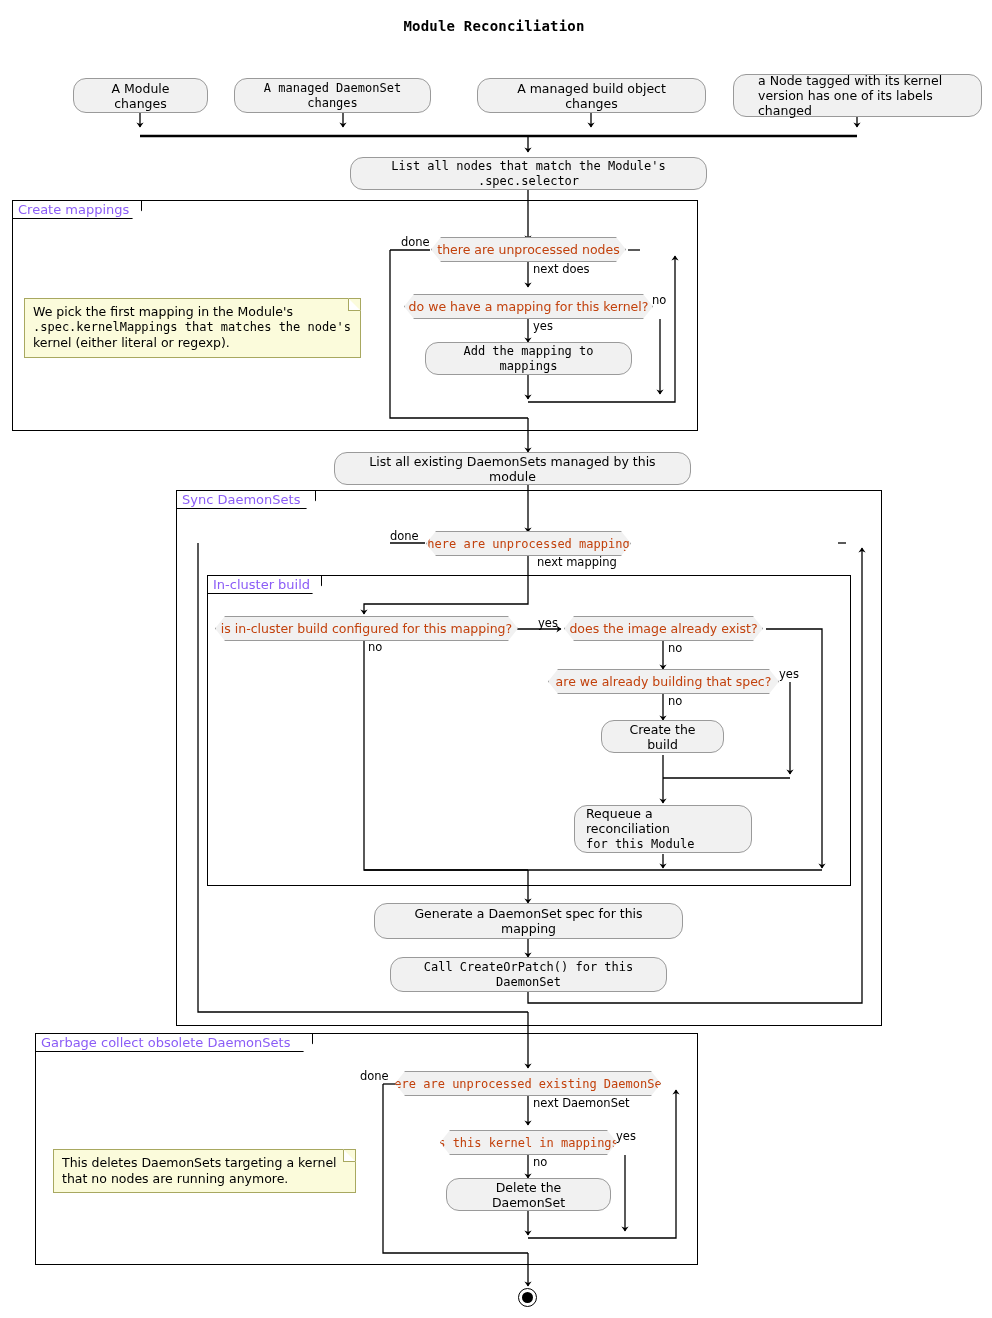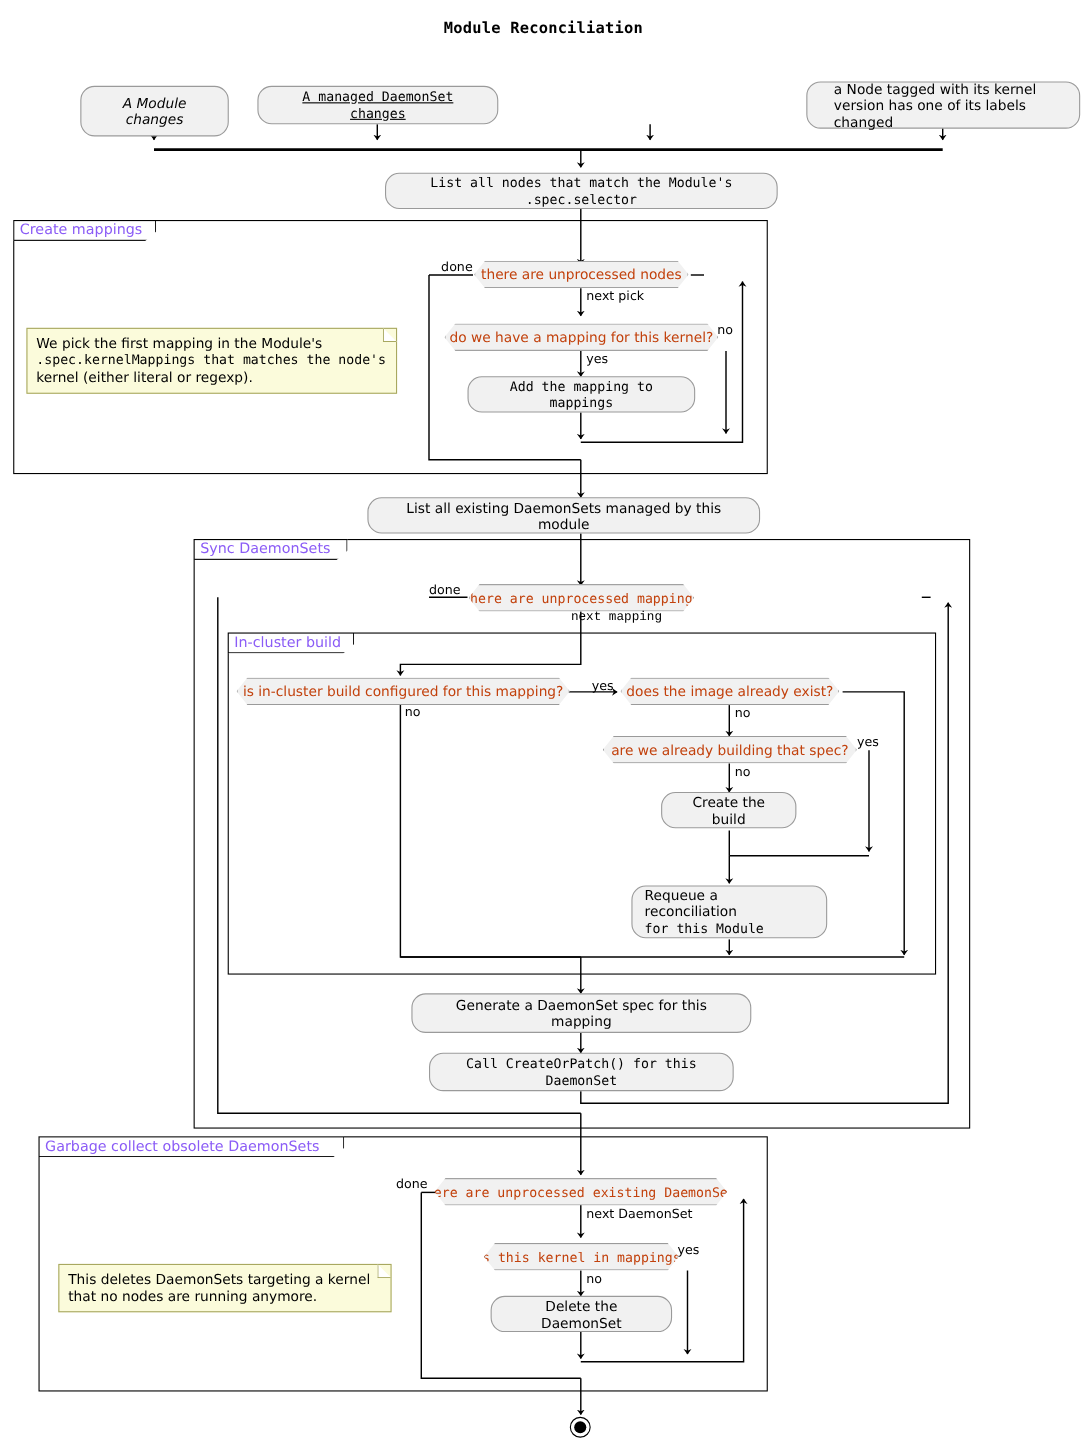--- a/index.html
+++ b/index.html
@@ -114,25 +114,28 @@
       <path d="M528,1211 L528,1235" marker-end="url(#ah)"></path>
       <path d="M625,1155 L625,1231" marker-end="url(#ah)"></path>
       <path d="M528,1238 L676,1238 L676,1090" marker-end="url(#ah)"></path>
       <path d="M640,1084 L630,1084"></path>
       <path d="M383,1084 L383,1253 L528,1253"></path>
       <path d="M383,1084 L400,1084"></path>
       <path d="M528,1253 L528,1286" marker-end="url(#ah)"></path>
     </g>
   </svg>
 
-  <div class="act" style="left:73px;top:78px;width:135px;height:46px;font-style:italic;">
+  <div class="act" style="left:73px;top:78px;width:135px;height:35px;">
     <span>A Module changes</span>
   </div>
-  <div class="act" style="left:234px;top:78px;width:219px;height:35px;text-decoration:underline;">
+  <div class="act" style="left:234px;top:78px;width:197px;height:35px;">
     <span class="mono">A managed DaemonSet changes</span>
+  </div>
+  <div class="act" style="left:477px;top:78px;width:229px;height:35px;">
+    <span>A managed build object changes</span>
   </div>
   <div class="act left" style="left:733px;top:74px;width:249px;height:43px;padding-left:24px;">
     <span>a Node tagged with its kernel version has one of its labels changed</span>
   </div>
 
   <div class="act" style="left:350px;top:157px;width:357px;height:33px;">
     <span class="mono">List all nodes that match the Module's .spec.selector</span>
   </div>
 
   <div class="part" style="left:12px;top:200px;width:686px;height:231px;"></div>
@@ -152,41 +155,41 @@
 
   <div class="note" style="left:24px;top:298px;width:337px;height:60px;">
     <div><span>We pick the first mapping in the Module's</span></div>
     <div class="mono"><span>.spec.kernelMappings that matches the node's</span></div>
     <div><span>kernel (either literal or regexp).</span></div>
   </div>
 
   <div class="elbl" style="left:401px;top:236px;">
     <span>done</span></div>
   <div class="elbl" style="left:533px;top:263px;">
-    <span>next pick</span></div>
+    <span>next does</span></div>
   <div class="elbl" style="left:533px;top:320px;">
     <span>yes</span></div>
   <div class="elbl" style="left:652px;top:294px;">
     <span>no</span></div>
 
   <div class="act" style="left:334px;top:452px;width:357px;height:33px;">
     <span>List all existing DaemonSets managed by this module</span>
   </div>
 
   <div class="part" style="left:176px;top:490px;width:706px;height:536px;"></div>
   <div class="partlbl" style="left:176px;top:490px;width:140px;">
     <span>Sync DaemonSets</span>
   </div>
 
   <div class="dec" style="left:426px;top:531px;width:205px;">
     <span class="mono">there are unprocessed mappings</span>
   </div>
   <div class="elbl" style="left:390px;top:530px;">
     <span>done</span></div>
-  <div class="elbl" style="left:519px;top:556px;font-family:Liberation Mono, monospace;">
+  <div class="elbl" style="left:537px;top:556px;">
     <span>next mapping</span></div>
 
   <div class="part" style="left:207px;top:575px;width:644px;height:311px;"></div>
   <div class="partlbl" style="left:207px;top:575px;width:115px;">
     <span>In-cluster build</span>
   </div>
 
   <div class="dec" style="left:215px;top:616px;width:303px;">
     <span>is in-cluster build configured for this mapping?</span>
   </div>

